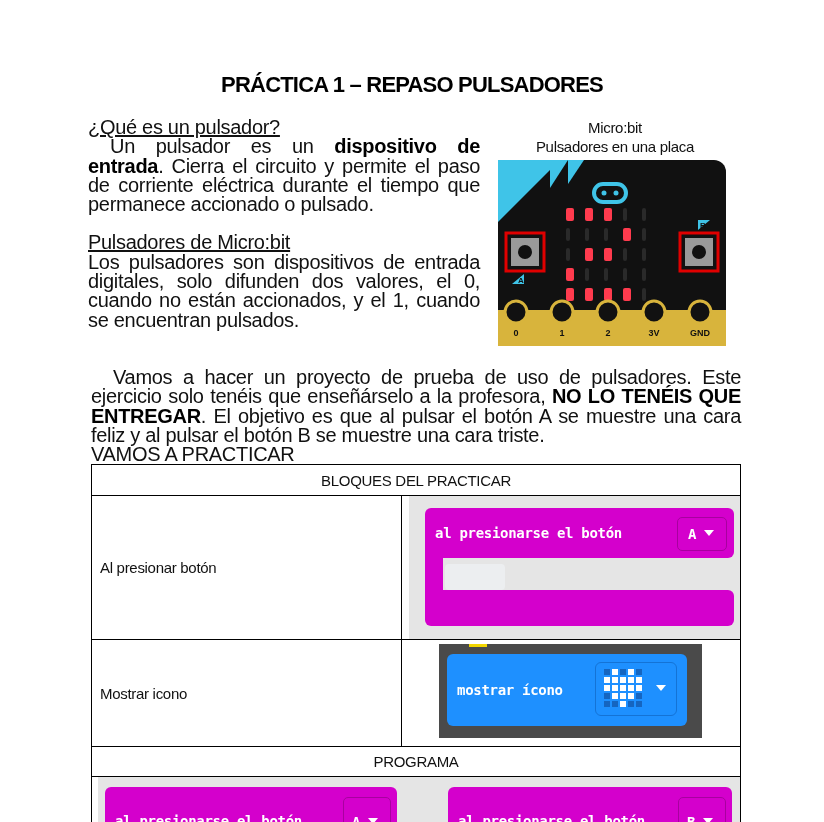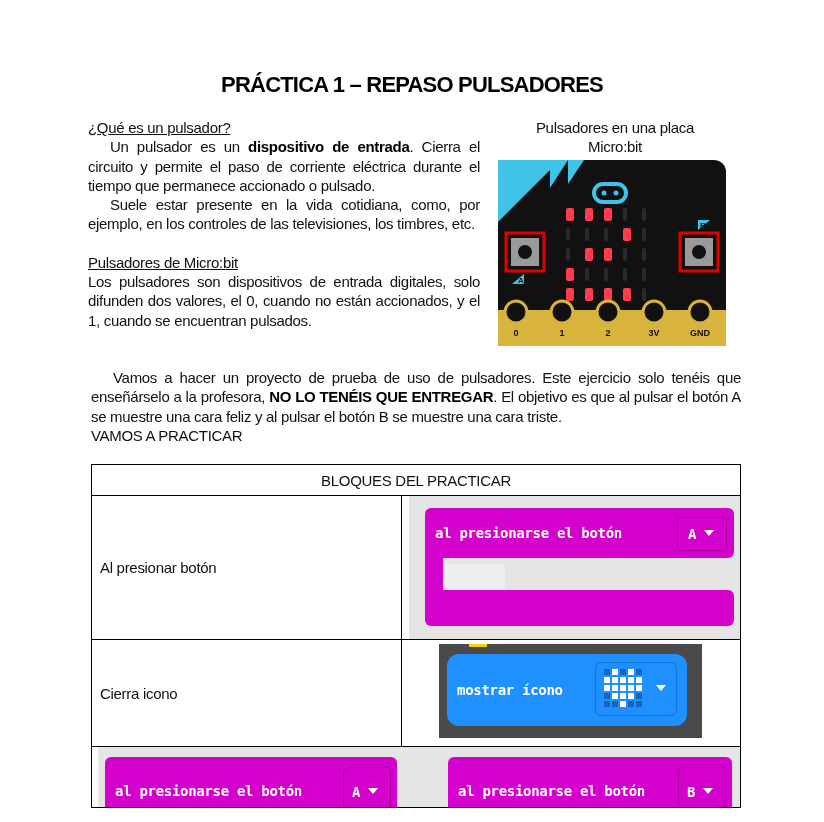--- a/index.html
+++ b/index.html
@@ -1,18 +1,18 @@
 <!DOCTYPE html>
 <html><head>
 <meta charset="utf-8">
 <style>
   html, body { margin:0; padding:0; background:#ffffff; }
   body { width:824px; height:822px; overflow:hidden; position:relative; font-family:"Liberation Sans", sans-serif; color:#111; }
   .title { position:absolute; left:0; width:824px; top:72px; text-align:center; font-weight:bold; font-size:22px; letter-spacing:-0.8px; color:#000000; }
-  .para { position:absolute; font-size:15px; line-height:19.3px; color:#111; letter-spacing:-0.3px; }
+  .para { position:absolute; font-size:20px; line-height:19.3px; color:#111; letter-spacing:-0.3px; }
   .justify { text-align:justify; }
   .u { text-decoration:underline; }
   .indent { display:inline-block; width:22px; }
   b { font-weight:bold; color:#000; }
 
   #left-col { left:88px; top:118px; width:392px; }
   #cap { position:absolute; left:500px; top:118px; width:230px; text-align:center; font-size:15px; line-height:19px; letter-spacing:-0.3px; }
   #board { position:absolute; left:498px; top:160px; width:228px; height:186px; }
 
   #practice { left:91px; top:368px; width:650px; }
@@ -29,29 +29,28 @@
   .tri { display:inline-block; width:0; height:0; border-left:5px solid transparent; border-right:5px solid transparent; border-top:6px solid #fff; vertical-align:middle; margin-left:6px; }
 </style>
 </head>
 <body>
 
 <div class="title">PRÁCTICA 1 – REPASO PULSADORES</div>
 
 <div id="left-col" class="para justify">
   <div class="u">¿Qué es un pulsador?</div>
   <div><span class="indent"></span><span>Un pulsador es un </span><b>dispositivo de entrada</b><span>. Cierra el circuito y permite el paso de corriente eléctrica durante el tiempo que permanece accionado o pulsado.</span></div>
-  <div><span class="indent"></span><span>Suele estar presente en la vida cotidiana, como, por ejemplo, en los controles de las televisiones, los timbres, etc.</span></div>
   <div style="height:19px"></div>
   <div class="u">Pulsadores de Micro:bit</div>
   <div>Los pulsadores son dispositivos de entrada digitales, solo difunden dos valores, el  0, cuando no están accionados, y el 1, cuando se encuentran pulsados.</div>
 </div>
 
 <div id="cap">
+  <div>Micro:bit</div>
   <div>Pulsadores en una placa</div>
-  <div>Micro:bit</div>
 </div>
 
 <svg id="board" viewBox="0 0 228 186">
   <rect x="0" y="0" width="228" height="186" rx="12" fill="#111"></rect>
   <polygon points="0,0 62,0 0,62" fill="#3fc4e8"></polygon>
   <polygon points="52,0 70,0 52,28" fill="#3fc4e8"></polygon>
   <polygon points="70,0 86,0 70,24" fill="#3fc4e8"></polygon>
   <rect x="96" y="24" width="32" height="18" rx="9" fill="none" stroke="#3fc4e8" stroke-width="4"></rect>
   <circle cx="106" cy="33" r="2.5" fill="#3fc4e8"></circle>
     <circle cx="118" cy="33" r="2.5" fill="#3fc4e8"></circle>
@@ -131,26 +130,26 @@
             <span class="tri" style="position:absolute; left:20px; top:12px;"></span>
           </div>
         </div>
         <div class="blk-magenta" style="left:16px; top:55px; width:18px; height:50px; border-radius:0;"></div>
         <div class="blk-magenta" style="left:16px; top:94px; width:309px; height:36px;"></div>
         <div style="position:absolute; left:36px; top:68px; width:60px; height:26px; background:#eceef0; border-radius:4px;"></div>
       </div>
     </td>
   </tr>
   <tr style="height:106px">
-    <td class="lbl">Cierra icono</td>
+    <td class="lbl">Mostrar icono</td>
     <td style="padding:0;">
       <div style="position:relative; height:106px;">
         <div style="position:absolute; left:37px; top:4px; width:263px; height:94px; background:#4a4a4a;">
           <div style="position:absolute; left:30px; top:0; width:18px; height:3px; background:#f2d600;"></div>
-          <div style="position:absolute; left:8px; top:10px; width:240px; height:72px; background:#1e90ff; border-radius:12px;">
+          <div style="position:absolute; left:8px; top:10px; width:240px; height:72px; background:#1e90ff; border-radius:6px;">
             <span class="mono" style="position:absolute; left:10px; top:28px;">mostrar ícono</span>
             <div style="position:absolute; left:148px; top:8px; width:80px; height:52px; border:1px solid #1473d6; border-radius:6px;">
               <svg id="heart" width="44" height="44" style="position:absolute; left:6px; top:4px;">
                     <rect x="2" y="2" width="6" height="6" fill="#1565c0"></rect>
                     <rect x="10" y="2" width="6" height="6" fill="#ffffff"></rect>
                     <rect x="18" y="2" width="6" height="6" fill="#1565c0"></rect>
                     <rect x="26" y="2" width="6" height="6" fill="#ffffff"></rect>
                     <rect x="34" y="2" width="6" height="6" fill="#1565c0"></rect>
                     <rect x="2" y="10" width="6" height="6" fill="#ffffff"></rect>
                     <rect x="10" y="10" width="6" height="6" fill="#ffffff"></rect>
@@ -173,20 +172,23 @@
                     <rect x="26" y="34" width="6" height="6" fill="#1565c0"></rect>
                     <rect x="34" y="34" width="6" height="6" fill="#1565c0"></rect>
                   </svg>
               <span class="tri" style="position:absolute; left:54px; top:22px;"></span>
             </div>
           </div>
         </div>
       </div>
     </td>
   </tr>
+  <tr>
+    <td colspan="2" class="hdr" style="height:29px;">PROGRAMA</td>
+  </tr>
   <tr style="height:60px">
     <td colspan="2" style="padding:0;">
       <div class="ws" style="height:60px; margin-left:6px; overflow:hidden;">
         <div class="blk-magenta" style="left:7px; top:10px; width:292px; height:60px;">
           <span class="mono" style="position:absolute; left:10px; top:26px;">al presionarse el botón</span>
           <div class="dd" style="left:238px; top:10px; width:46px; height:40px;">
             <span class="mono" style="position:absolute; left:8px; top:16px;">A</span>
             <span class="tri" style="position:absolute; left:18px; top:20px;"></span>
           </div>
         </div>

